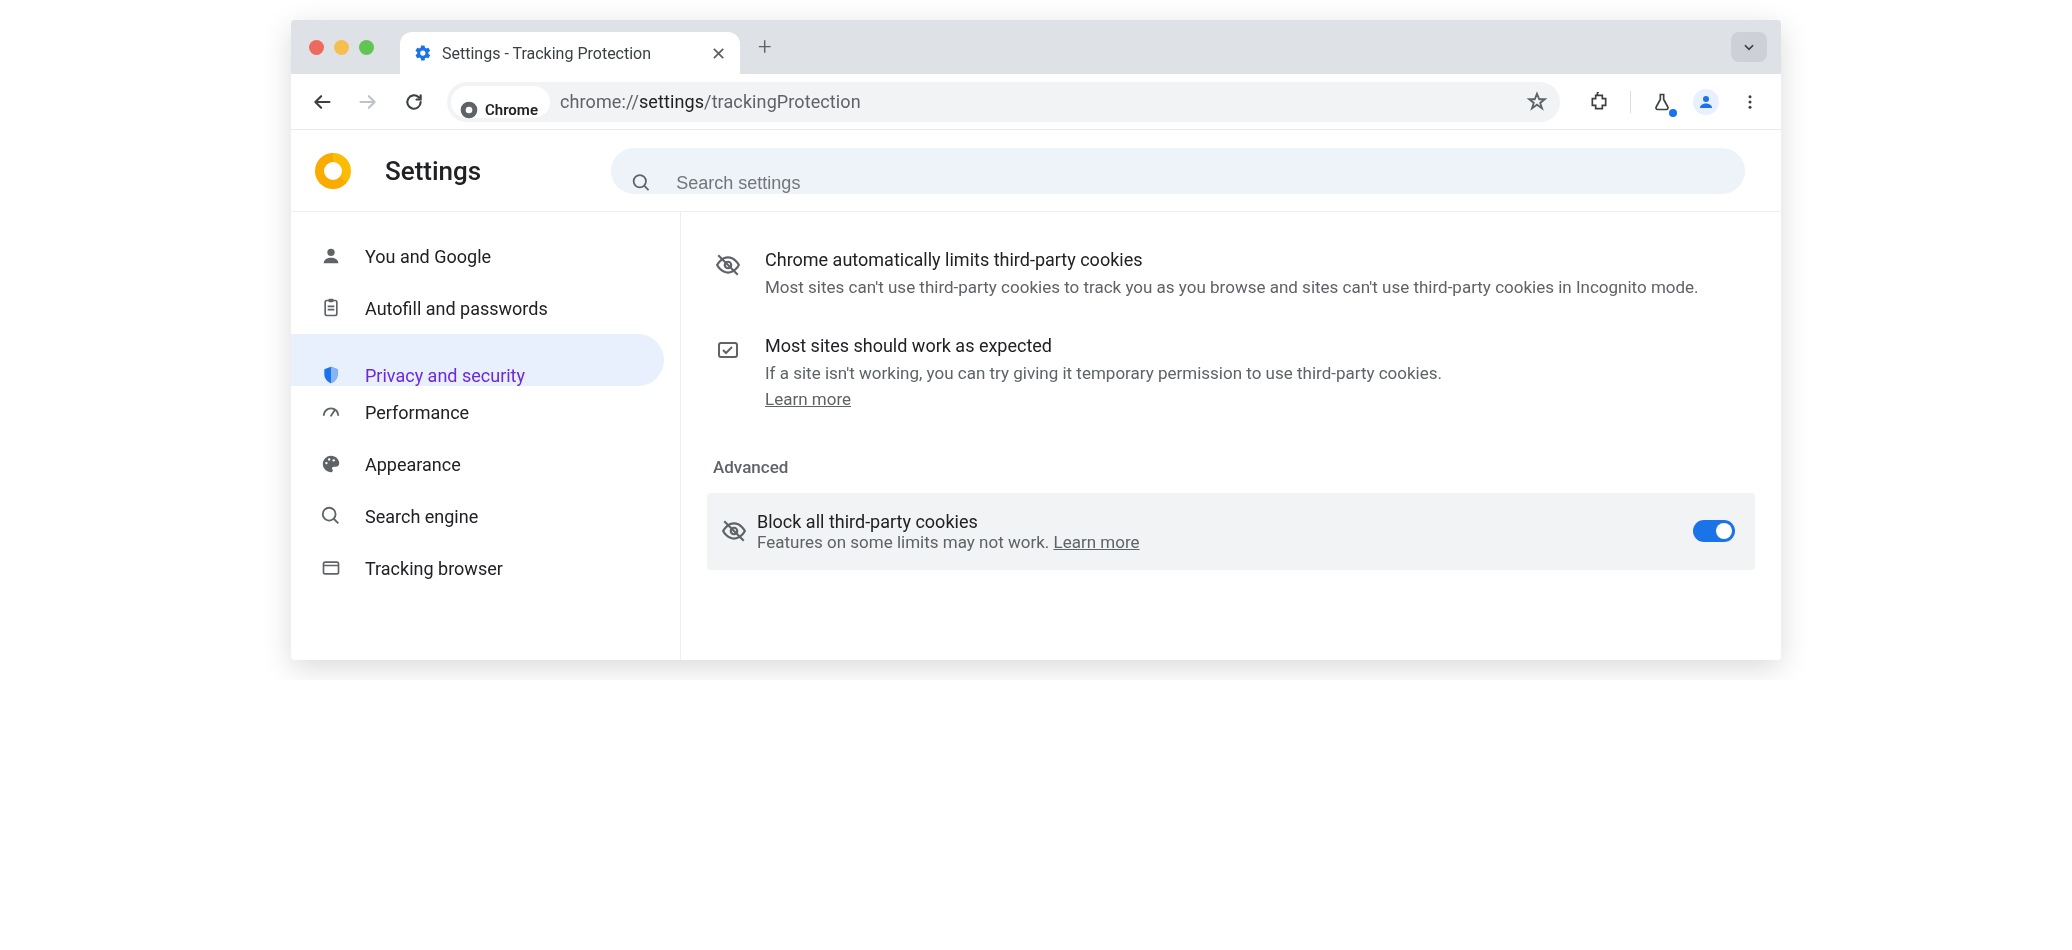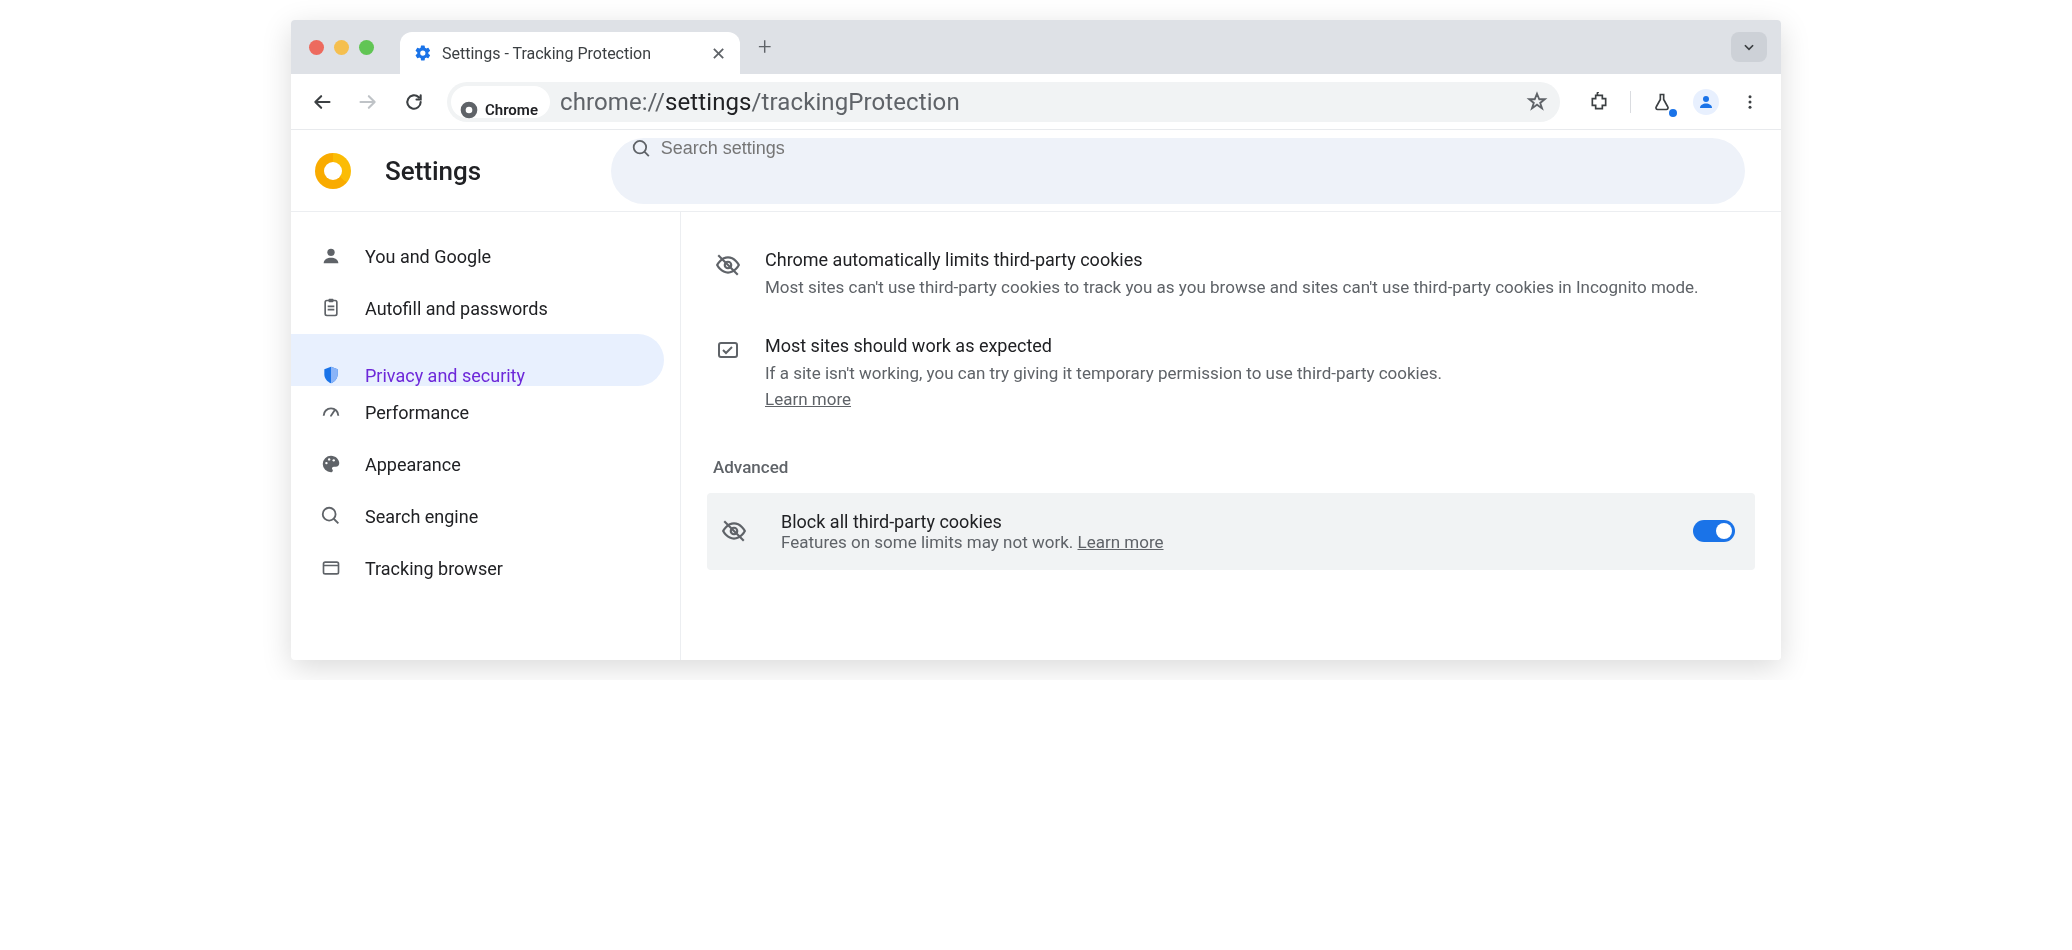--- a/index.html
+++ b/index.html
@@ -82,21 +82,21 @@
     padding: 0 12px 0 4px;
     gap: 10px;
     margin: 0 6px;
   }
   .chip {
     height: 32px; background:#fff; border-radius: 16px;
     display:flex; align-items:center; gap:6px; padding: 16px 12px 0 8px;
     font-size: 15px; font-weight: 600; color:#202124;
   }
   .chromeball { width:20px; height:20px; }
-  .url { font-size: 24px; color:#5f6368; letter-spacing: 0.1px; }
+  .url { font-size: 18px; color:#5f6368; letter-spacing: 0.1px; }
   .url .dark { color:#202124; }
   .star { margin-left:auto; color:#5f6368; }
   .tool-icons { display:flex; align-items:center; gap: 6px; margin-left: 6px; }
   .vsep { width:1px; height:22px; background:#dadce0; margin: 0 6px; }
   .avatar { width:26px; height:26px; border-radius:50%; background:#e8f0fe; display:flex; align-items:center; justify-content:center; }
   
   .settings-head {
     height: 82px;
     background:#fff;
     border-bottom: 1px solid #eceef1;
@@ -110,27 +110,27 @@
     background: conic-gradient(#fbbc05 0 130deg, #f9ab00 130deg 360deg);
     position:relative;
     flex-shrink:0;
   }
   .chrome-circle::after{
     content:""; position:absolute; inset:9px; background:#fff; border-radius:50%;
   }
   .settings-title { font-size: 26px; font-weight: 500; color:#202124; margin-left: 4px; }
   .search-settings {
     flex:1;
-    height: 66px;
+    height: 46px;
     background:#eef2f9;
     border-radius: 50px;
     display:flex;
-    align-items:flex-start;
+    align-items:flex-end;
     padding: 0 20px;
-    gap: 8px;
+    gap: 24px;
     margin-left: 100px;
     margin-right: 12px;
     color:#5f6368;
   }
   .search-settings input {
     border:none; background:transparent; outline:none;
     font-size: 18px; color:#5f6368; width:100%;
   }
   
   .body { flex:1; display:flex; overflow:hidden; }
@@ -176,21 +176,21 @@
   .link { color:#1a73e8; text-decoration: underline; cursor:pointer;margin-top:32px; }
   .section-label {
     font-size: 17px; color:#5f6368; margin: 24px 0 16px 6px; font-weight: 500;
   }
   .card {
     background:#f1f3f4;
     border-radius: 4px;
     padding: 18px 20px 18px 12px;
     display:flex;
     align-items:center;
-    gap: 32px;
+    gap: 8px;
     font-size: 17px;
   }
   .card .ricon { width: 30px; display:flex; justify-content:center; color:#5f6368; }
   .card .ctext strong { font-weight:400; color:#202124; font-size:18px; display:block; }
   .card .ctext span { color:#5f6368; }
   .switch { margin-left:auto; width:42px; height:22px; background:#1a73e8; border-radius:12px; position:relative; flex-shrink:0; }
   .switch::after { content:""; position:absolute; right:3px; top:3px; width:16px; height:16px; background:#fff; border-radius:50%; }
   svg { display:block; }
 </style>
 </head>

